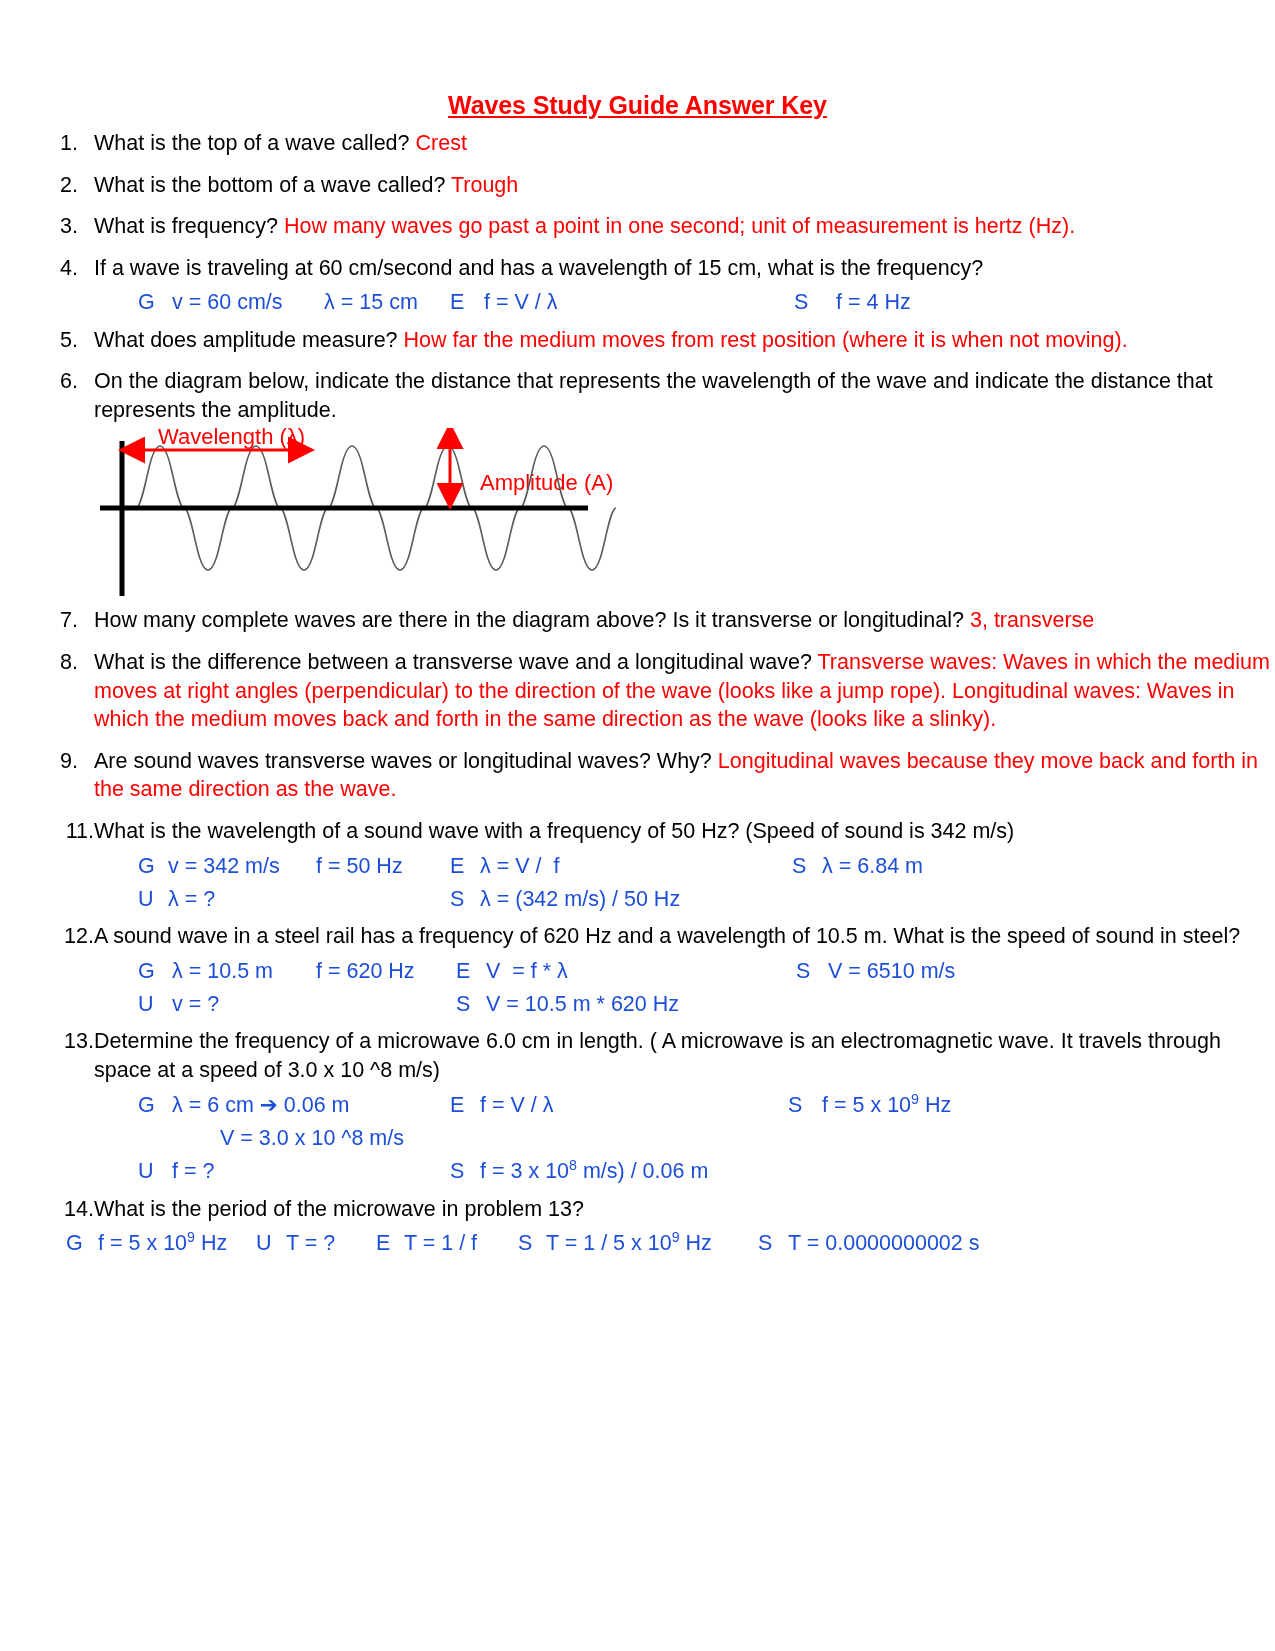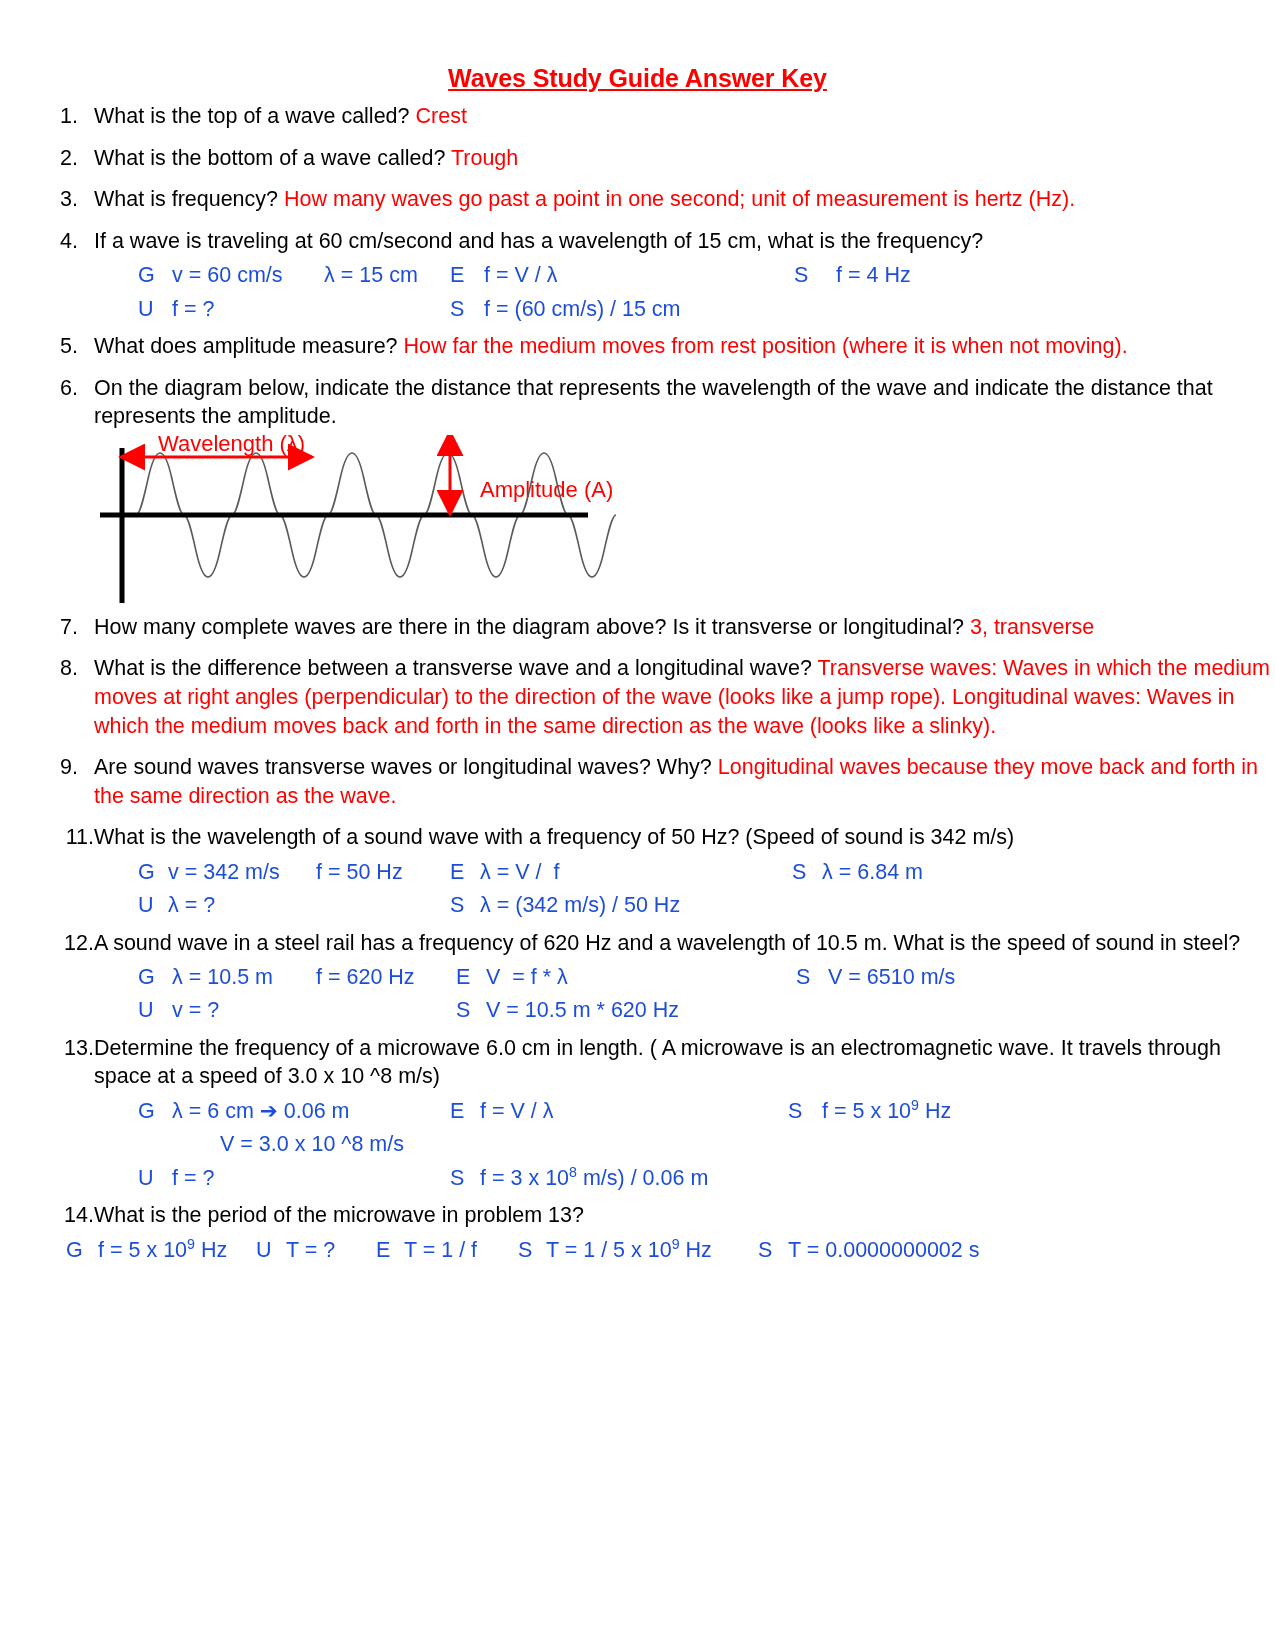--- a/index.html
+++ b/index.html
@@ -21,21 +21,21 @@
     padding: 0;
     box-sizing: border-box;
   }
   .doc-title {
     text-align: center;
     color: #ff0000;
     font-weight: bold;
     font-size: 25px;
     text-decoration: underline;
     margin: 0;
-    padding-top: 64px;
+    padding-top: 91px;
     letter-spacing: -0.1px;
   }
   ol.qlist {
     list-style: none;
     margin: 0;
     padding: 0;
     padding-top: 9px;
   }
   li.q {
     position: relative;
@@ -117,21 +117,20 @@
 
     <li class="q">
       <span class="num">3.</span><span class="qtext">What is frequency? </span><span class="ans">How many waves go past a point in one second; unit of measurement is hertz (Hz).</span>
     </li>
 
     <li class="q tight">
       <span class="num">4.</span><span class="qtext">If a wave is traveling at 60 cm/second and has a wavelength of 15 cm, what is the frequency?</span>
     </li>
     <div class="guess">
       <span class="row"><span class="gcol" style="width:34px">G</span><span class="gcol" style="width:152px">v = 60 cm/s</span><span class="gcol" style="width:126px">λ = 15 cm</span><span class="gcol" style="width:34px">E</span><span class="gcol" style="width:310px">f = V / λ</span><span class="gcol" style="width:42px">S</span><span class="gcol">f = 4 Hz</span></span>
-      <span class="row"><span class="gcol" style="width:34px">U</span><span class="gcol" style="width:278px">f = ?</span><span class="gcol" style="width:34px">S</span><span class="gcol">f = (60 cm/s) / 15 cm</span></span>
     </div>
 
     <li class="q">
       <span class="num">5.</span><span class="qtext">What does amplitude measure? </span><span class="ans">How far the medium moves from rest position (where it is when not moving).</span>
     </li>
 
     <li class="q tight">
       <span class="num">6.</span><span class="qtext">On the diagram below, indicate the distance that represents the wavelength of the wave and indicate the distance that represents the amplitude.</span>
     </li>
 

